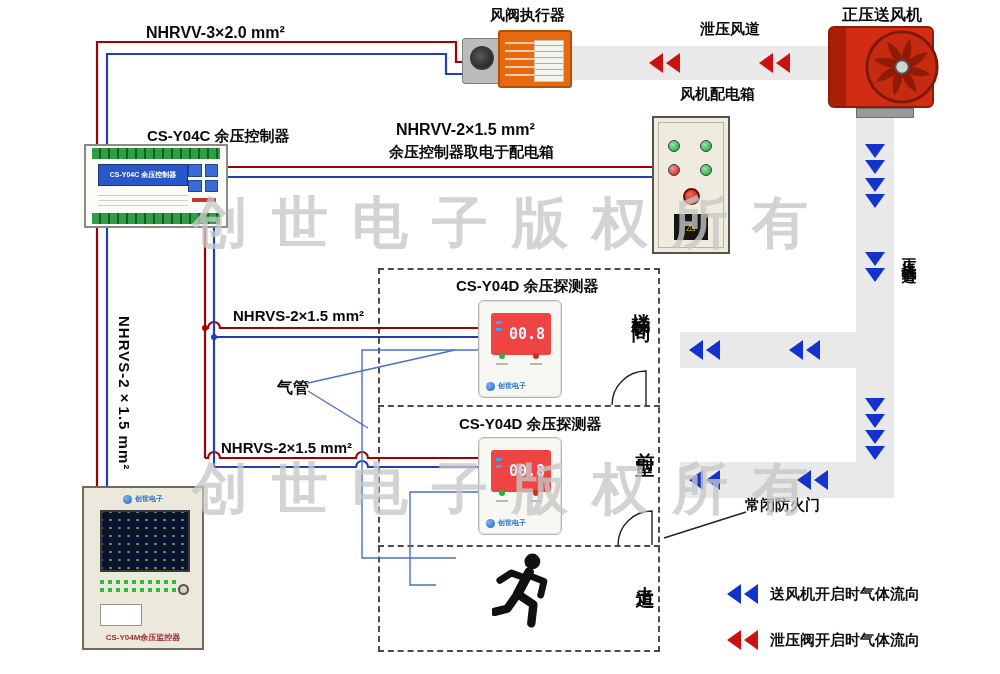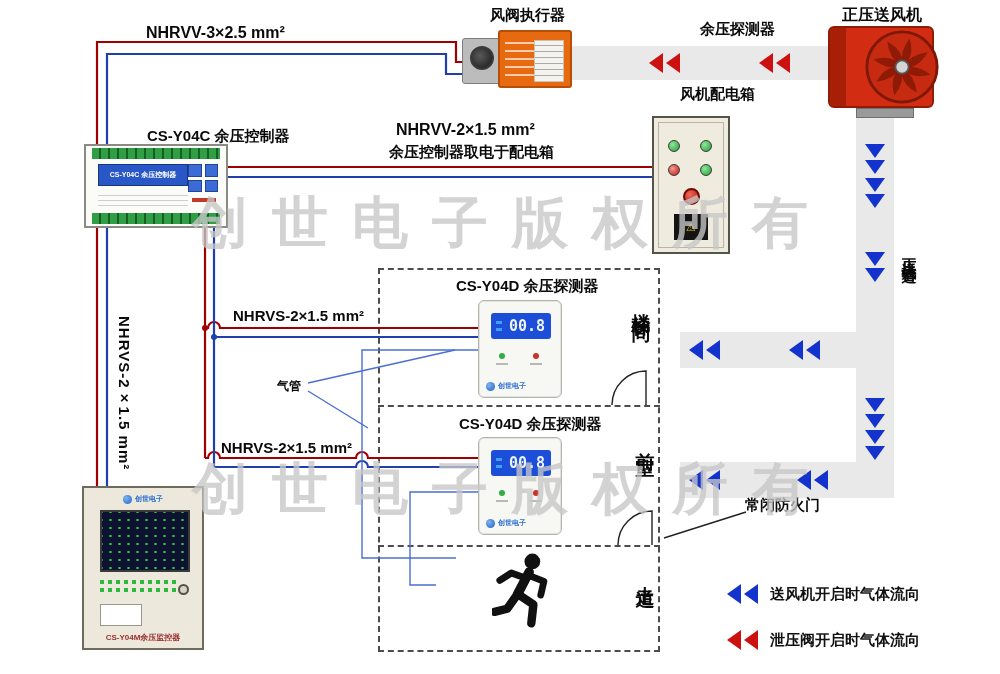--- a/index.html
+++ b/index.html
@@ -1,21 +1,21 @@
 <!DOCTYPE html>
 <html><head>
 <meta charset="utf-8">
 <style>
   *{margin:0;padding:0;box-sizing:border-box}
   html,body{background:#9a9a9a}
   #stage{position:relative;width:1000px;height:674px;background:#ffffff;overflow:hidden;
          font-family:"Liberation Sans","DejaVu Sans",sans-serif;color:#111}
   
   .lbl{position:absolute;font-weight:bold;white-space:nowrap;z-index:25;color:#0a0a0a}
-  .fs16{font-size:16px}.fs15{font-size:15px}.fs14{font-size:12px}
+  .fs16{font-size:16px}.fs15{font-size:15px}.fs14{font-size:16px}
   .vcjk{writing-mode:vertical-rl;letter-spacing:5px;font-size:19px}
   .vcjk-s{writing-mode:vertical-rl;letter-spacing:2px;font-size:15px}
   .vlat{writing-mode:vertical-rl;font-size:15px;letter-spacing:1px}
   .watermark{position:absolute;font-size:56px;font-weight:bold;color:#c7c7c7;opacity:.78;
              letter-spacing:24px;white-space:nowrap;z-index:40;pointer-events:none}
   
   .duct{position:absolute;background:#e9e9e9;z-index:1}
   .dashbox{position:absolute;border:2px dashed #4c4c4c;z-index:2}
   .dashline{position:absolute;border-top:2px dashed #4c4c4c;z-index:2}
   
@@ -51,21 +51,21 @@
            align-items:center;justify-content:center;color:#f4c20d;font-size:11px;font-weight:bold}
   
   .fan{position:absolute;left:828px;top:20px;width:110px;height:94px;z-index:12}
   .fan-body{position:absolute;left:0;top:6px;width:106px;height:82px;background:#d22d12;
             border:2px solid #8f1c06;border-radius:6px}
   .fan-cap{position:absolute;left:2px;top:8px;width:16px;height:78px;background:#a81f08;border-radius:4px 0 0 4px}
   .fan-mount{position:absolute;left:28px;top:88px;width:58px;height:10px;background:#9a9a9a;border:1px solid #6f6f6f}
   
   .det{position:absolute;width:84px;height:98px;background:#f7f7f4;border:1.5px solid #b5b5b0;
        border-radius:6px;z-index:10;box-shadow:0 0 0 1px #e3e3de inset}
-  .det-disp{position:absolute;left:12px;top:12px;width:60px;height:26px;background:#1d4ed8;
+  .det-disp{position:absolute;left:12px;top:12px;width:60px;height:42px;background:#ef4444;
             border-radius:3px;color:#eef4ff;display:flex;align-items:center;justify-content:flex-end;
             padding-right:6px;font-family:"DejaVu Sans Mono","Liberation Mono",monospace;
             font-size:15px;font-weight:bold}
   .det-disp i{position:absolute;left:5px;top:8px;width:6px;height:3px;background:#3fa0ff;
               box-shadow:0 7px 0 #3fa0ff}
   .det-dot{position:absolute;width:6px;height:6px;border-radius:50%}
   .det-tick{position:absolute;width:12px;height:2px;background:#b9b9b4}
   .brandrow{position:absolute;left:7px;bottom:6px;display:flex;align-items:center;gap:3px}
   .brand-dot{width:9px;height:9px;border-radius:50%;background:radial-gradient(circle at 35% 35%,#7db4f2,#1f5fc4)}
   .brand-txt{font-size:7px;color:#2a6fd1;font-weight:bold;white-space:nowrap}
@@ -296,23 +296,23 @@
 
   <svg class="runner" width="66" height="84" viewBox="0 0 60 80">
     <circle cx="37" cy="9" r="7.5" fill="#111"></circle>
     <path d="M34,19 L23,40" stroke="#111" stroke-width="9" stroke-linecap="round" fill="none"></path>
     <path d="M33,22 L48,28 L45,41" stroke="#111" stroke-width="6.5" stroke-linecap="round" stroke-linejoin="round" fill="none"></path>
     <path d="M31,25 L17,20 L6,27" stroke="#111" stroke-width="6.5" stroke-linecap="round" stroke-linejoin="round" fill="none"></path>
     <path d="M23,40 L38,50 L36,68" stroke="#111" stroke-width="8" stroke-linecap="round" stroke-linejoin="round" fill="none"></path>
     <path d="M23,40 L13,54 L1,57" stroke="#111" stroke-width="8" stroke-linecap="round" stroke-linejoin="round" fill="none"></path>
   </svg>
 
-  <div class="lbl fs16" style="left:146px;top:24px">NHRVV-3×2.5 mm²</div>
+  <div class="lbl fs16" style="left:146px;top:24px">NHRVV-3×2.0 mm²</div>
   <div class="lbl fs15" style="left:490px;top:6px">风阀执行器</div>
-  <div class="lbl fs15" style="left:700px;top:20px">余压探测器</div>
+  <div class="lbl fs15" style="left:700px;top:20px">泄压风道</div>
   <div class="lbl fs16" style="left:842px;top:5px">正压送风机</div>
   <div class="lbl fs15" style="left:147px;top:127px">CS-Y04C 余压控制器</div>
   <div class="lbl fs16" style="left:396px;top:121px">NHRVV-2×1.5 mm²</div>
   <div class="lbl fs15" style="left:389px;top:143px">余压控制器取电于配电箱</div>
   <div class="lbl fs15" style="left:680px;top:85px">风机配电箱</div>
   <div class="lbl vcjk-s" style="left:899px;top:247px">正压送风管道</div>
 
   <div class="lbl fs15" style="left:456px;top:277px">CS-Y04D 余压探测器</div>
   <div class="lbl vcjk" style="left:628px;top:297px">楼梯间</div>
   <div class="lbl fs15" style="left:233px;top:307px">NHRVS-2×1.5 mm²</div>

